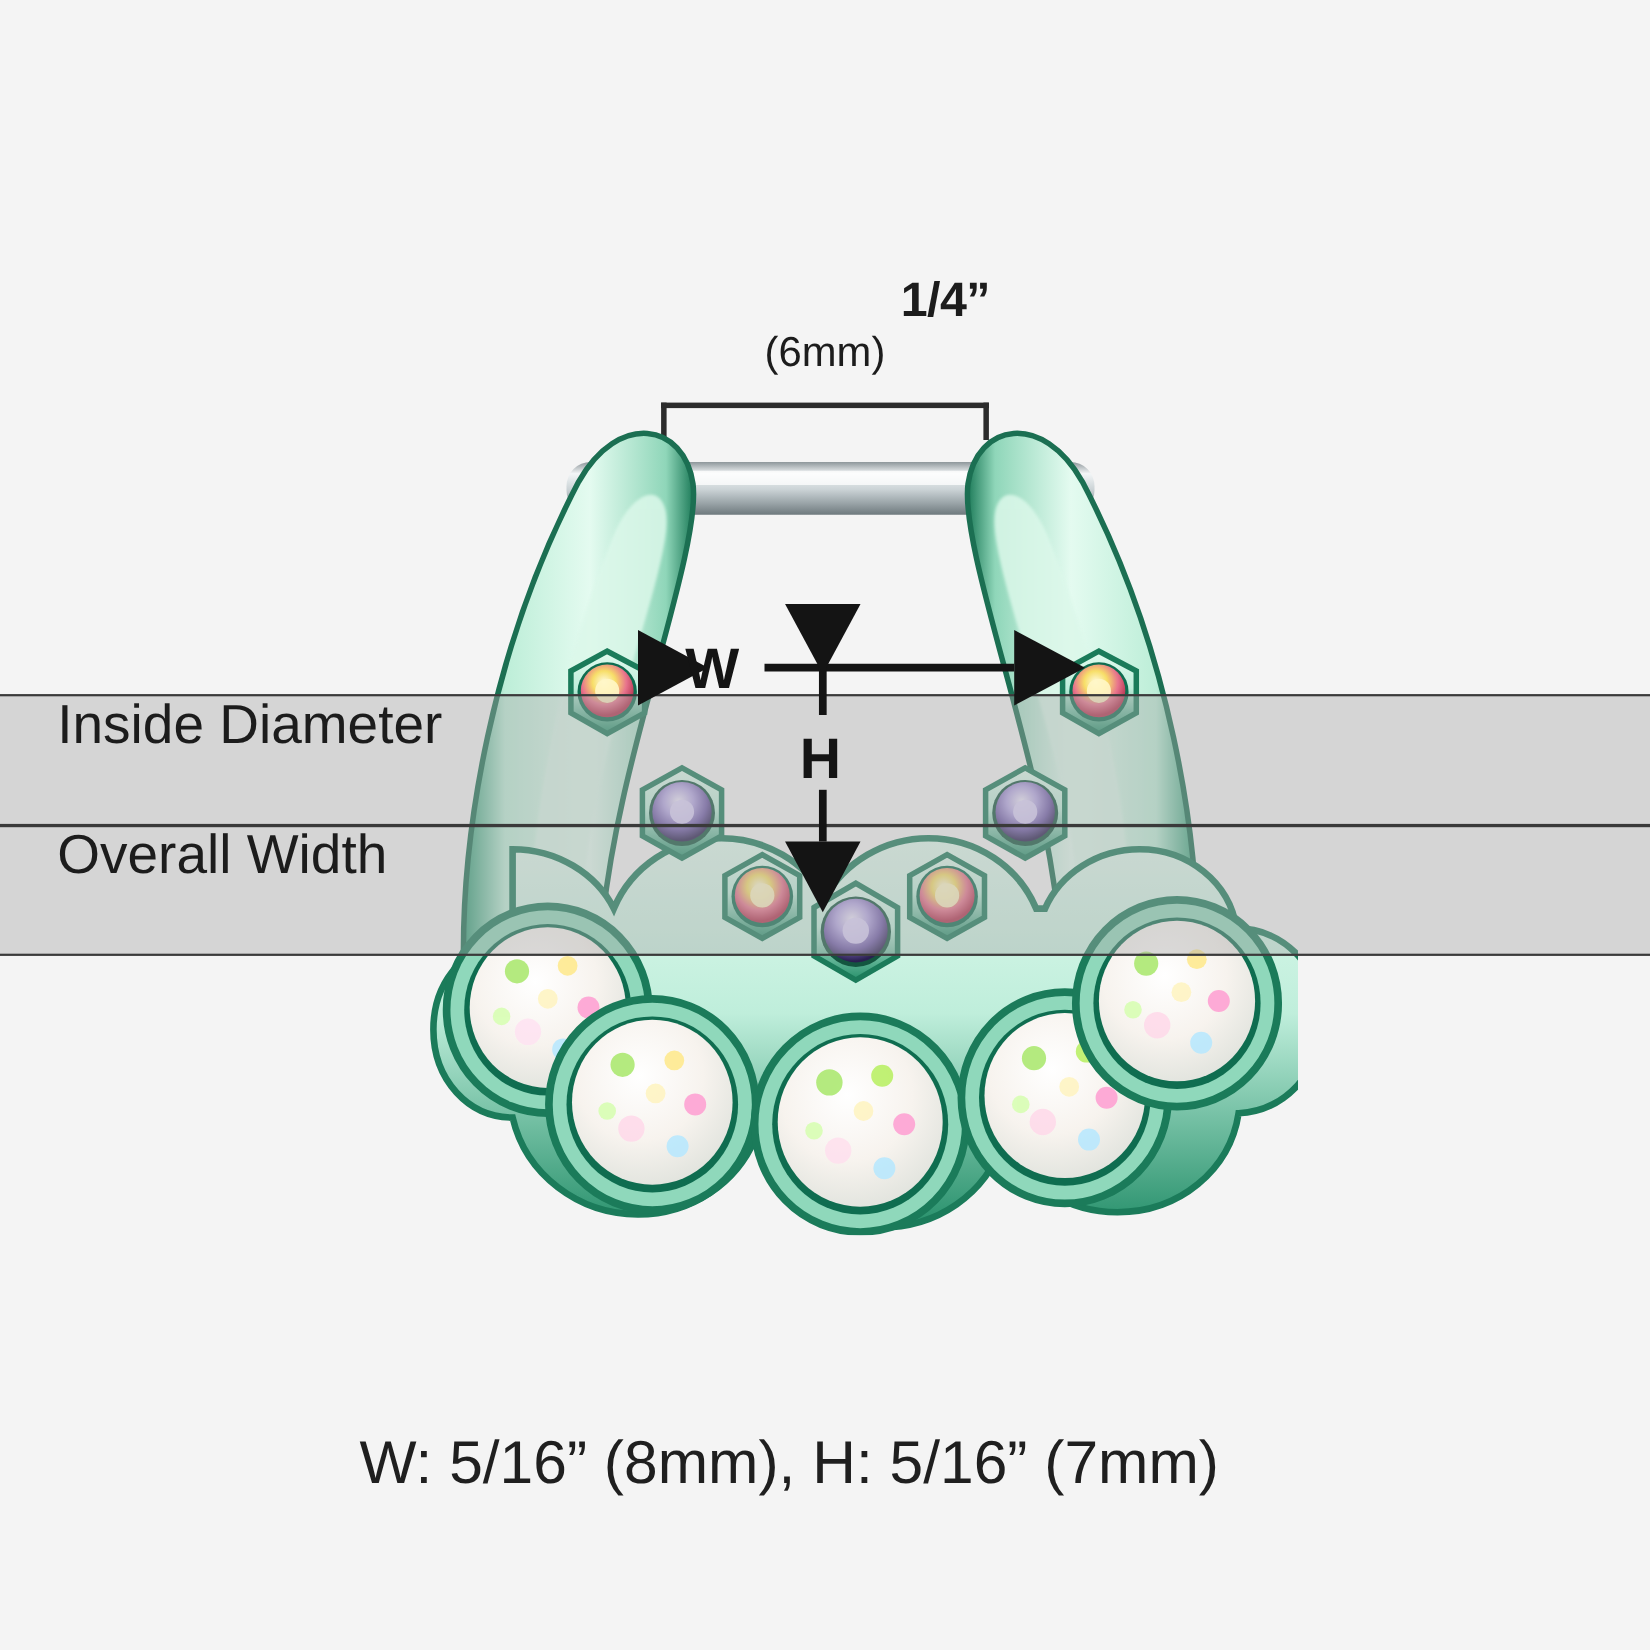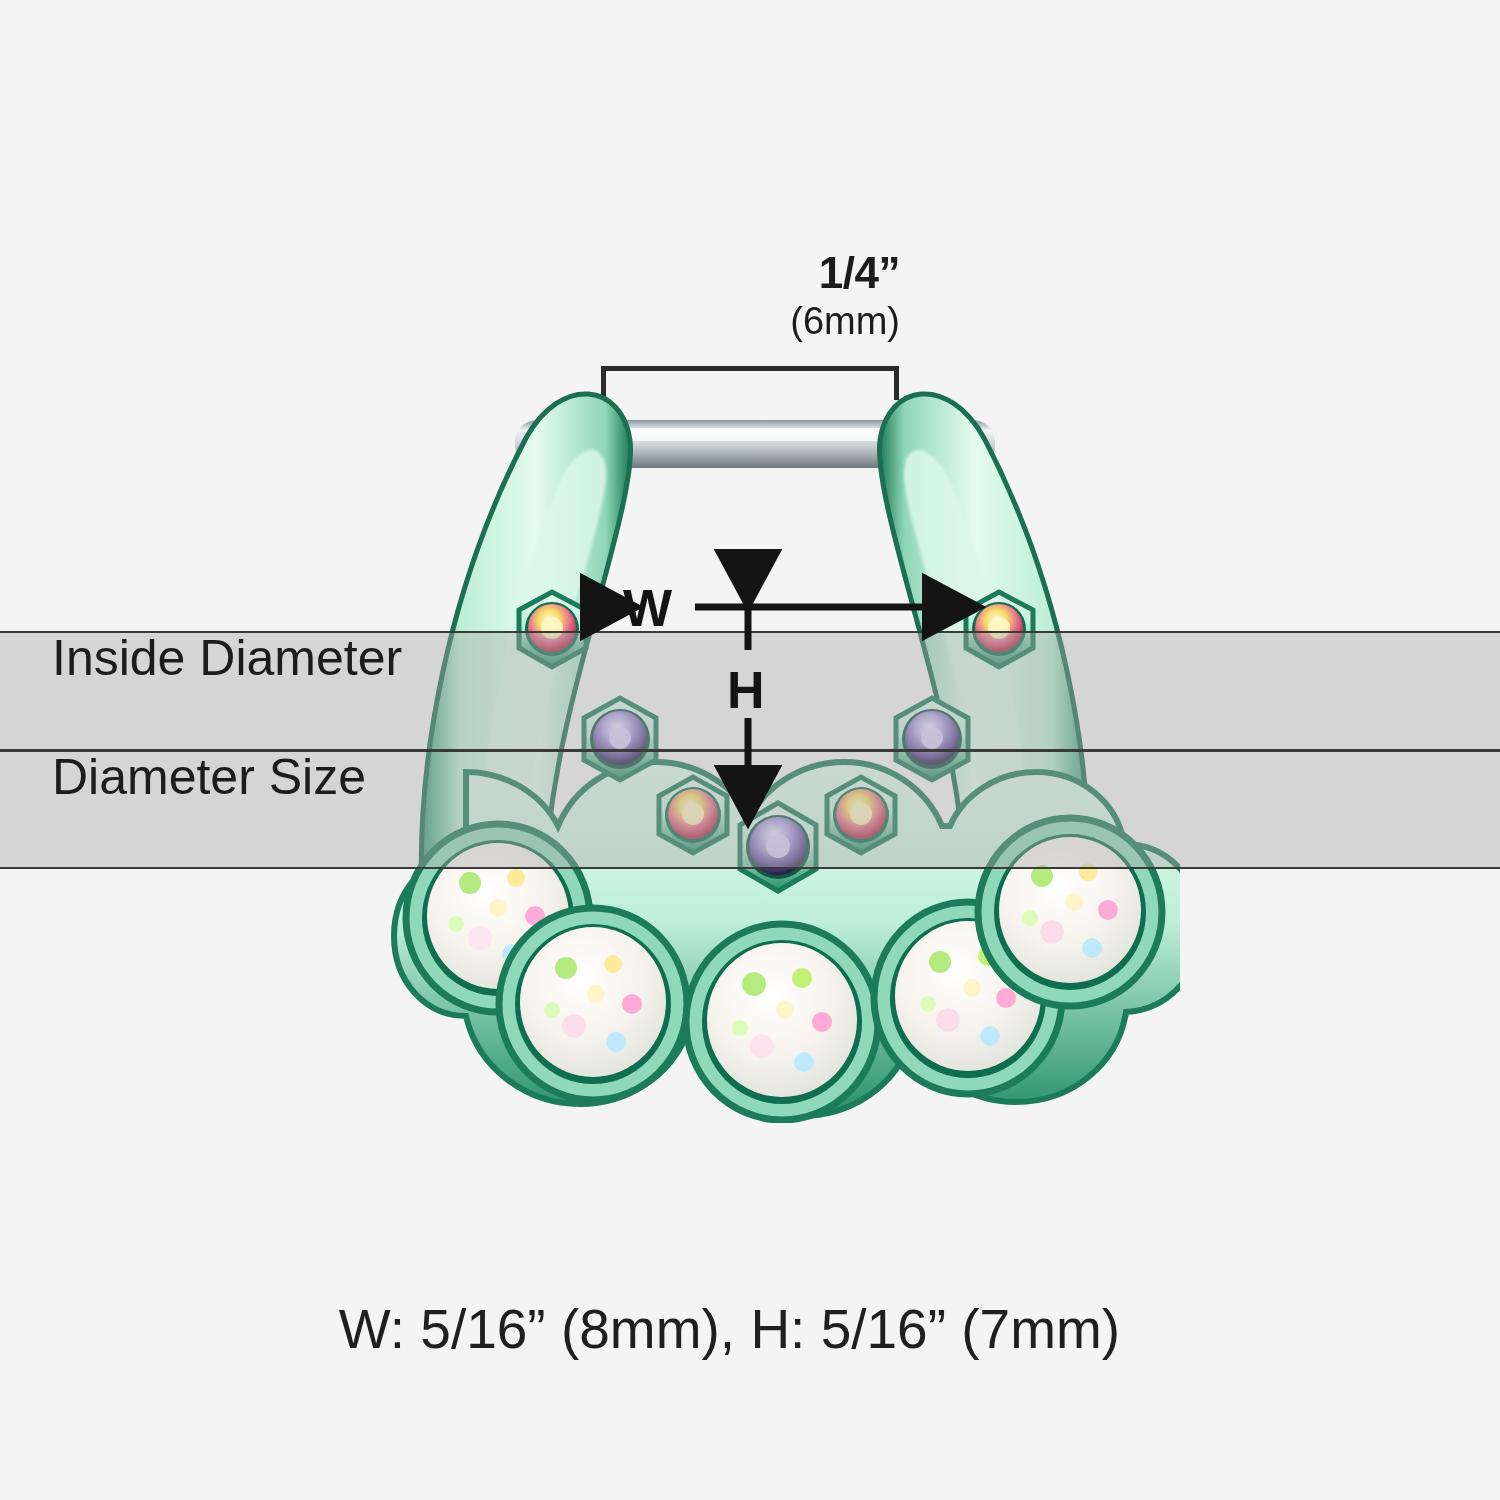--- a/index.html
+++ b/index.html
@@ -21,21 +21,21 @@
     left: 600px; top: 248px; width: 300px;
     text-align: right;
     font-weight: bold;
     font-size: 44px;
     color: #1c1c1c;
     letter-spacing: -0.5px;
   }
   .dim-top-sub {
     position: absolute;
     left: 600px; top: 300px; width: 300px;
-    text-align: right;
+    text-align: center;
     font-size: 38px;
     color: #1c1c1c;
   }
   .bracket {
     position: absolute;
     left: 601px; top: 366px;
     width: 298px; height: 34px;
     border-top: 5px solid #2b2b2b;
     border-left: 5px solid #2b2b2b;
     border-right: 5px solid #2b2b2b;
@@ -79,21 +79,21 @@
     font-size: 52px;
     color: #141414;
     z-index: 9;
   }
   .letter-w { left: 623px; top: 578px; }
   .letter-h { left: 727px; top: 660px; }
 
   
   .spec-line {
     position: absolute;
-    left: 12px; width: 1388px;
+    left: 0; width: 1388px;
     text-align: center;
     color: #1f1f1f;
     padding-left: 47px;
   }
   .spec-1 { top: 1297px; font-size: 55px; }
   .spec-2 { top: 1412px; font-size: 55px; }
 </style>
 </head>
 <body>
 
@@ -339,21 +339,21 @@
 
       <path d="M 236 252 C 252 170, 300 112, 352 98 L 500 98 C 554 112, 600 170, 616 252
                C 600 300, 560 330, 500 344 L 352 344 C 292 330, 252 300, 236 252 Z" fill="#f4f4f4" opacity="0"></path>
     </svg>
   </div>
 
   <div class="band band-inside">
     <span class="band-label">Inside Diameter</span>
   </div>
   <div class="band band-overall">
-    <span class="band-label">Diameter Size</span>
+    <span class="band-label">Overall Width</span>
   </div>
 
   <svg id="arrows" viewBox="0 0 1500 1500" xmlns="http://www.w3.org/2000/svg">
     <defs>
       <marker id="arrL" markerWidth="11" markerHeight="11" refX="9.5" refY="5.5" orient="auto-start-reverse" markerUnits="strokeWidth">
         <path d="M 9.5 0.6 L 9.5 10.4 L 0.4 5.5 Z" fill="#141414"></path>
       </marker>
       <marker id="arrR" markerWidth="11" markerHeight="11" refX="1" refY="5.5" orient="auto" markerUnits="strokeWidth">
         <path d="M 1 0.6 L 1 10.4 L 10.2 5.5 Z" fill="#141414"></path>
       </marker>

